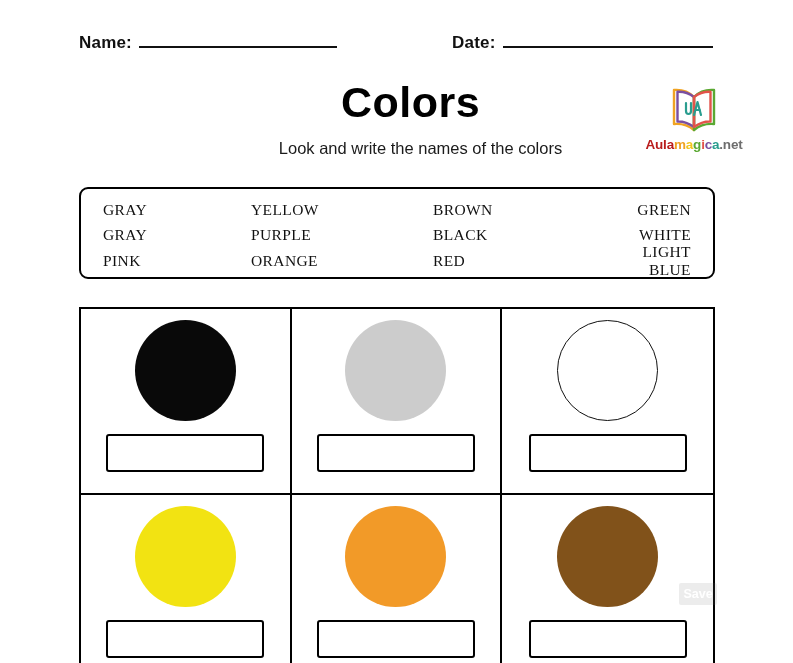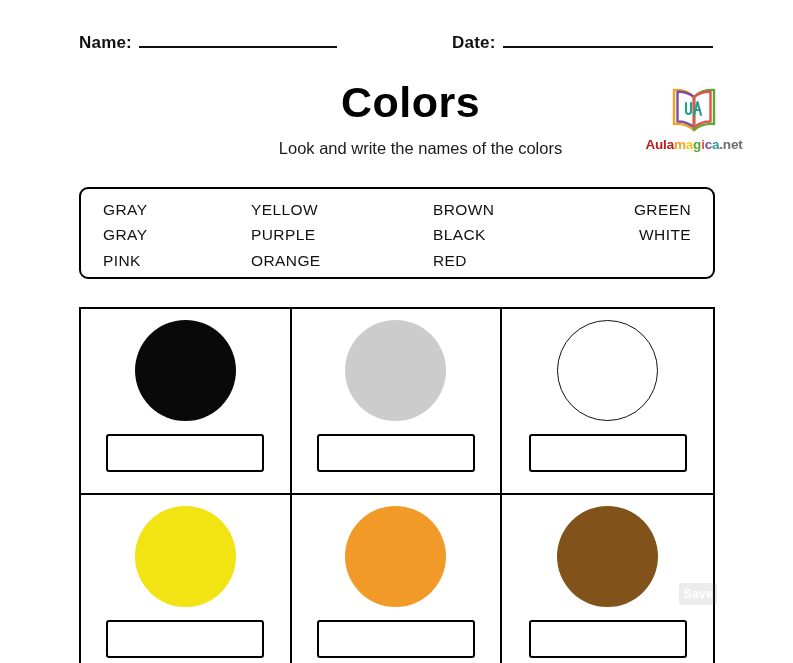--- a/index.html
+++ b/index.html
@@ -124,20 +124,21 @@
   .wb-row {
     display: flex;
     height: 25.5px;
     align-items: center;
   }
   .wb-cell {
     font-size: 15.5px;
     font-weight: 400;
     letter-spacing: 0.4px;
     color: #111111;
+    font-family: Liberation Serif, serif;
   }
   .wb-c1 { width: 148px; text-align: left; }
   .wb-c2 { width: 182px; text-align: left; }
   .wb-c3 { width: 167px; text-align: left; }
   .wb-c4 { flex: 1;      text-align: right; }
 
   
   .color-grid {
     position: absolute;
     left: 79px;
@@ -247,20 +248,21 @@
     <div class="wb-row">
       <span class="wb-cell wb-c1">GRAY</span>
       <span class="wb-cell wb-c2">PURPLE</span>
       <span class="wb-cell wb-c3">BLACK</span>
       <span class="wb-cell wb-c4">WHITE</span>
     </div>
     <div class="wb-row">
       <span class="wb-cell wb-c1">PINK</span>
       <span class="wb-cell wb-c2">ORANGE</span>
       <span class="wb-cell wb-c3">RED</span>
+      <span class="wb-cell wb-c4">LIGHT BLUE</span>
     </div>
   </div>
 
   <div class="color-grid">
 
     <div class="grid-cell">
       <div class="swatch" style="background: rgb(9, 9, 9);"></div>
       <div class="answer-box"></div>
     </div>
 

